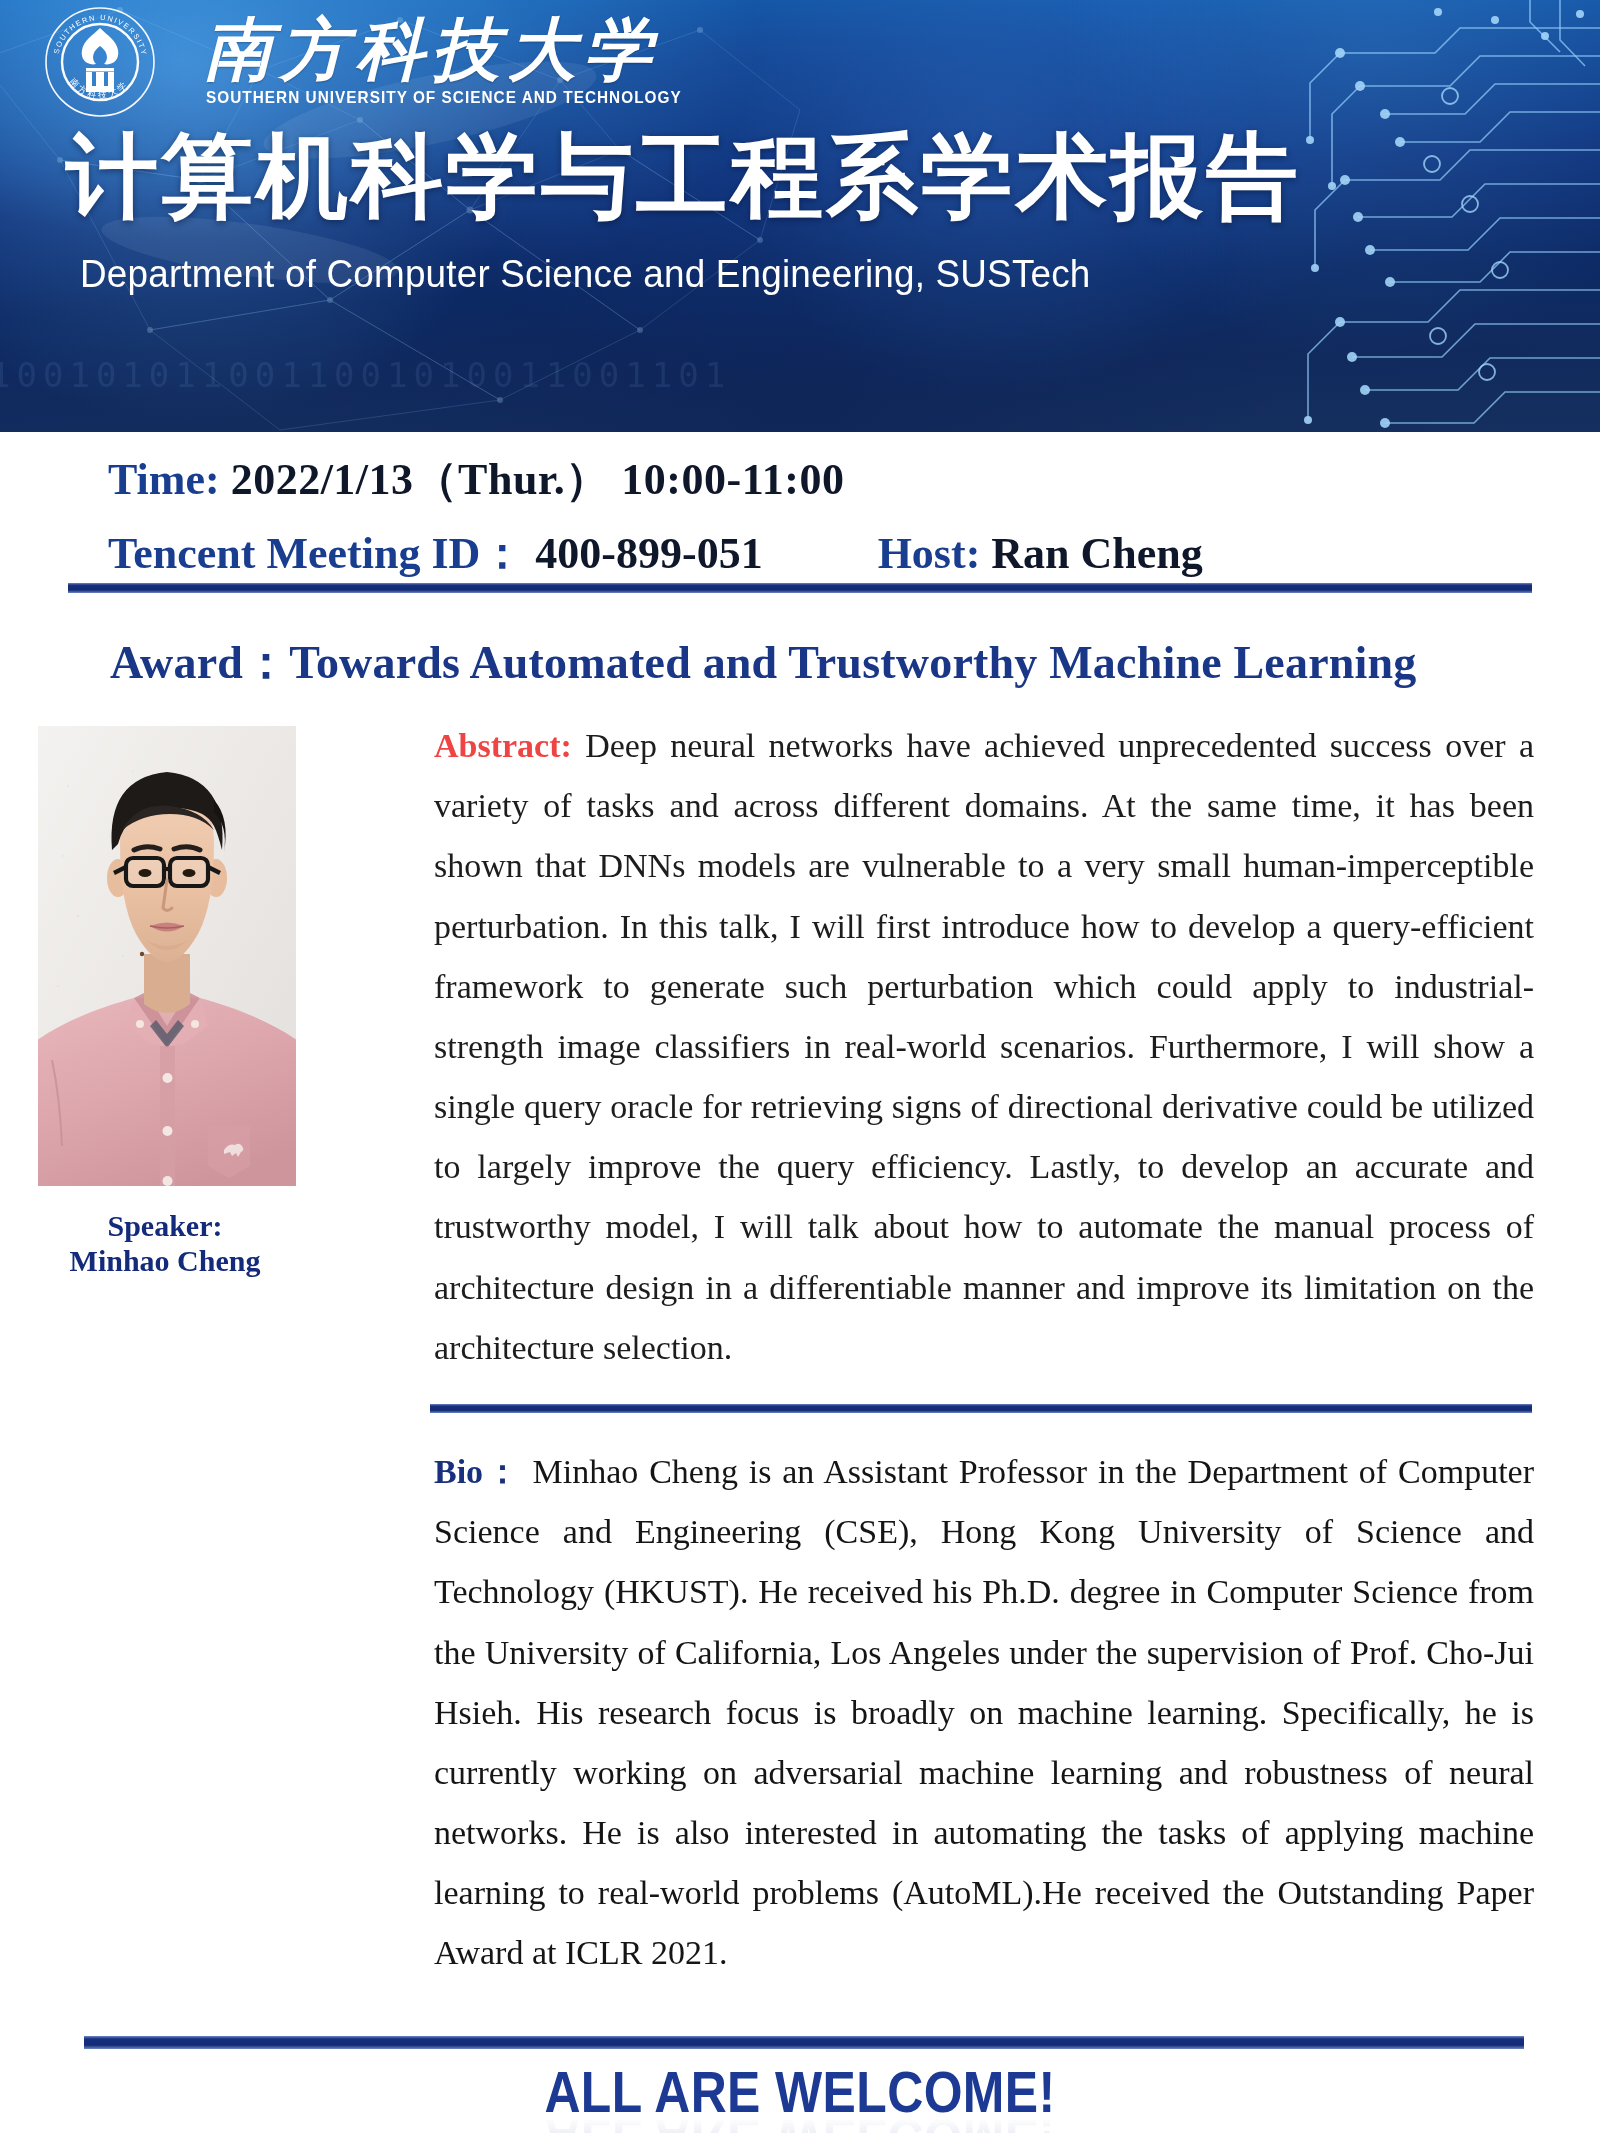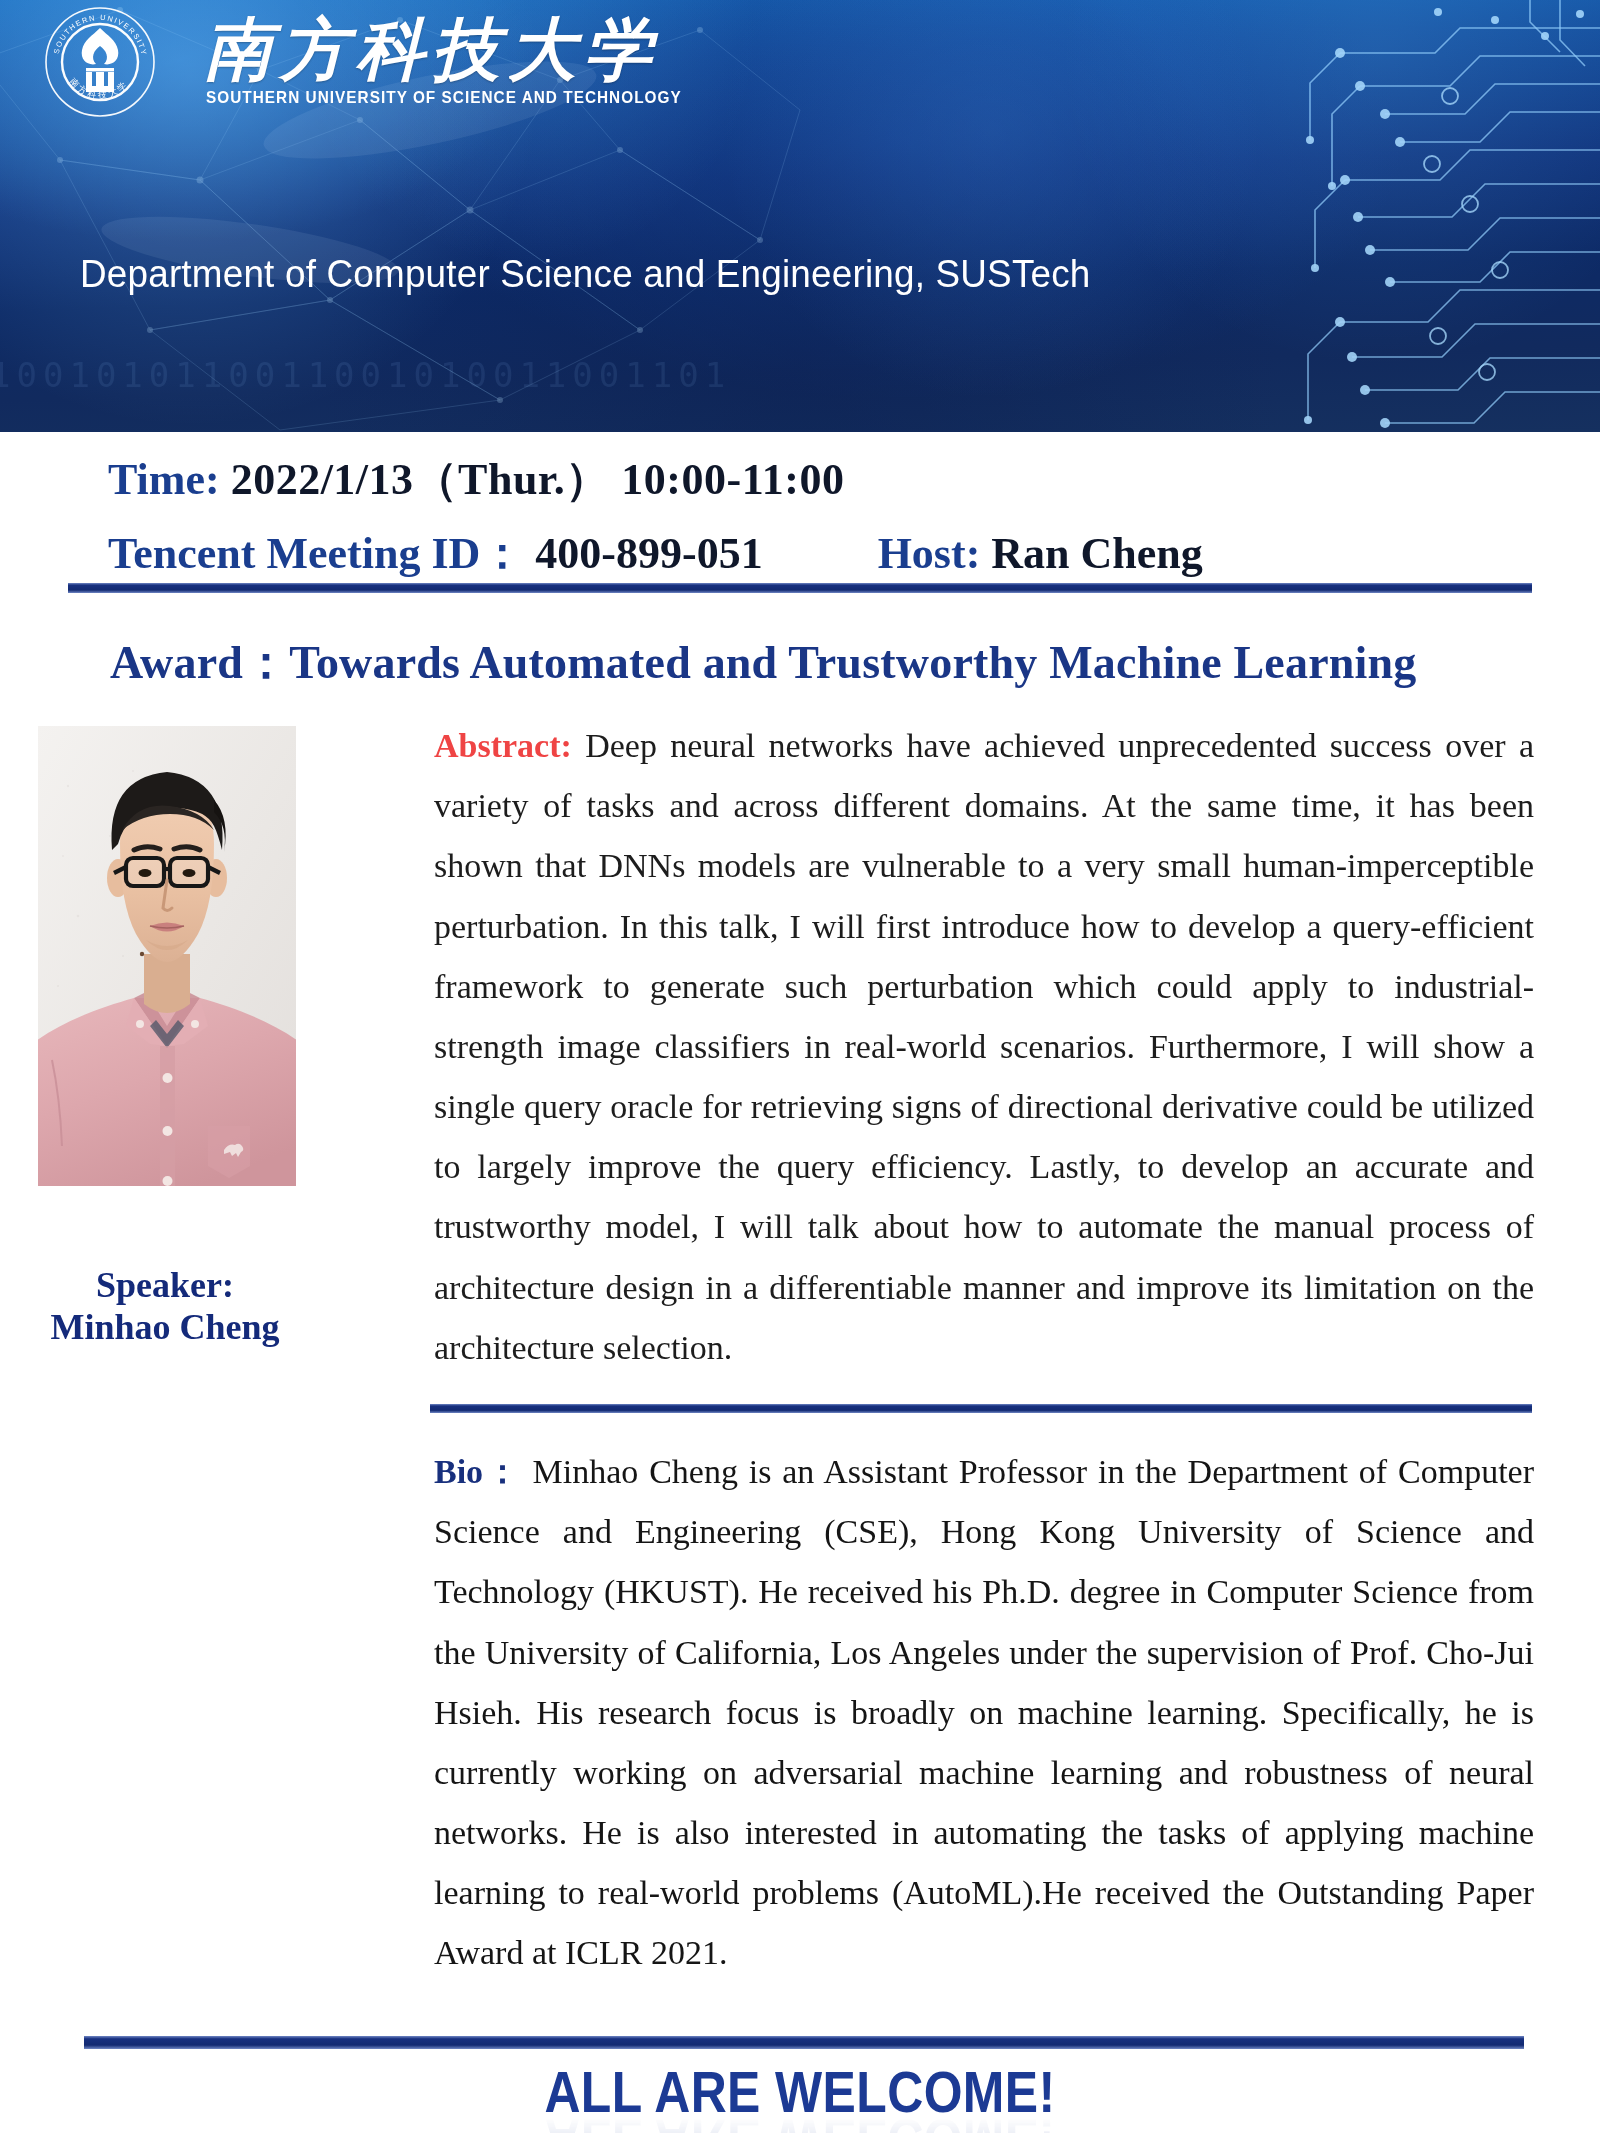--- a/index.html
+++ b/index.html
@@ -107,24 +107,24 @@
     white-space:nowrap;letter-spacing:.2px;
   }
 
   
   .photo{
     position:absolute;left:38px;top:726px;width:258px;height:460px;
     overflow:hidden;background:#efeeec;
   }
   .photo svg{display:block;}
   .speaker-cap{
-    position:absolute;left:20px;top:1264px;width:290px;
+    position:absolute;left:20px;top:1208px;width:290px;
     text-align:center;
     font-family:"Liberation Serif", serif;
-    font-size:36px;font-weight:700;color:#142a7a;
+    font-size:30px;font-weight:700;color:#142a7a;
     line-height:1.18;
   }
 
   
   .abstract{
     position:absolute;left:434px;top:716px;width:1100px;
     font-family:"Liberation Serif", serif;
     font-size:34px;line-height:1.77;
     color:#1d1d1d;text-align:justify;
     text-justify:inter-word;
@@ -272,20 +272,21 @@
         <g fill="#ffffff">
           <path d="M56 22 C64 30 72 34 74 44 C76 54 68 60 60 58 C66 52 62 44 56 40 C50 44 46 52 52 58 C44 60 36 54 38 44 C40 34 48 30 56 22 Z"></path>
           <path d="M42 66 L48 66 L48 80 L52 80 L52 66 L60 66 L60 80 L64 80 L64 66 L70 66 L70 86 L42 86 Z"></path>
           <rect x="42" y="62" width="28" height="3.4"></rect>
         </g>
       </svg>
       <div class="logo-cn">南方科技大学</div>
       <div class="logo-en">SOUTHERN UNIVERSITY OF SCIENCE AND TECHNOLOGY</div>
     </div>
 
+    <div class="hdr-title-cn">计算机科学与工程系学术报告</div>
     <div class="hdr-title-en">Department of Computer Science and Engineering, SUSTech</div>
   </div>
 
   <div class="info">
     <div class="info-line row-time">
       <span class="lbl">Time:</span>
       <span class="val">2022/1/13（Thur.）  10:00-11:00</span>
     </div>
     <div class="info-line row-meet">
       <span class="lbl">Tencent Meeting ID：</span>

